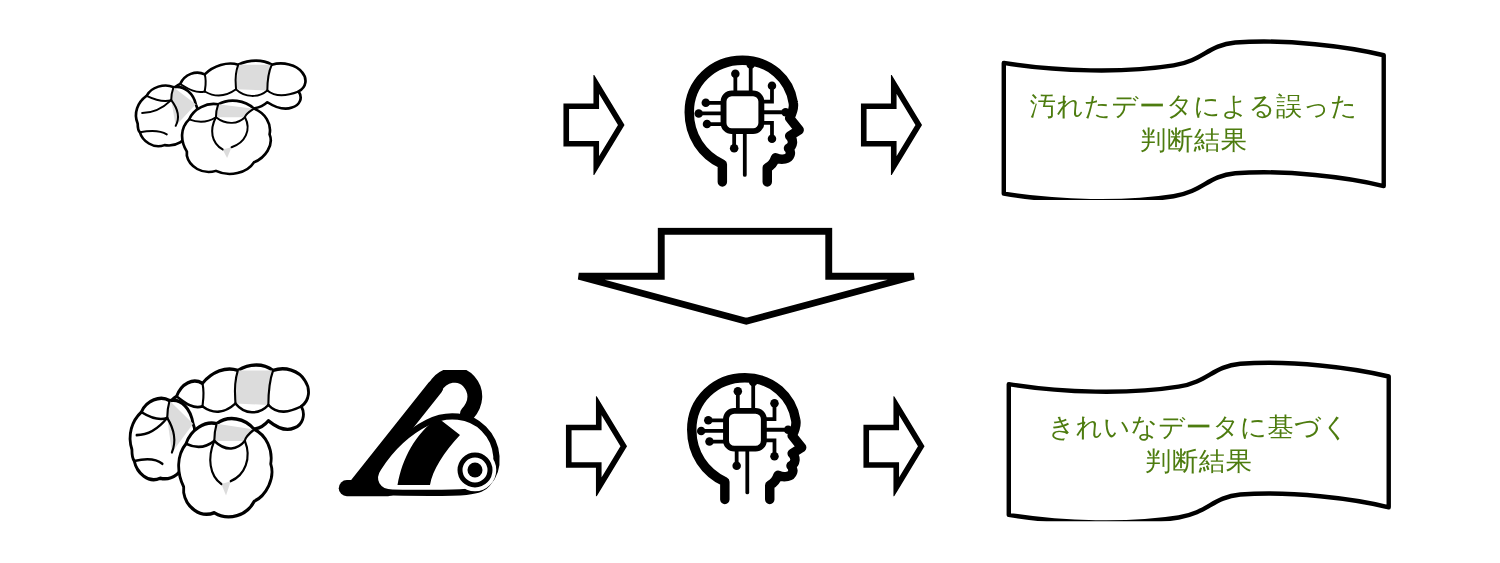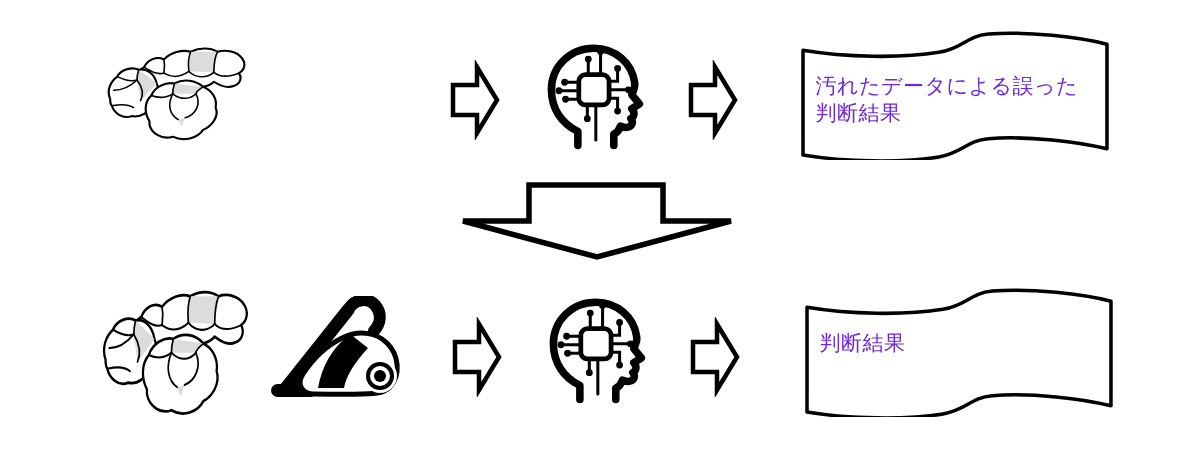--- a/index.html
+++ b/index.html
@@ -3,22 +3,22 @@
 <meta charset="utf-8">
 <style>
   html,body{margin:0;padding:0;background:#fff;}
   .canvas{
     position:relative;width:1200px;height:450px;background:#ffffff;overflow:hidden;
     font-family:"Liberation Sans",sans-serif;
   }
   .abs{position:absolute;}
   .icon-svg{display:block;width:100%;height:100%;}
   .banner-text{
-    position:absolute;left:5%;right:5%;top:42px;
-    font-size:21px;line-height:27px;color:#6d28d9;letter-spacing:0.5px;
+    position:absolute;left:5%;right:5%;top:42px;text-align:center;
+    font-size:21px;line-height:27px;color:#4d7c0f;letter-spacing:0.5px;
   }
   .banner-wrap{pointer-events:none;}
 </style>
 </head>
 <body>
 
 <svg width="0" height="0" style="position:absolute" aria-hidden="true">
   <defs>
 
     <g id="sym-arrow-right">
@@ -181,17 +181,18 @@
     <svg class="icon-svg" viewBox="0 0 50 80">
         <use href="#sym-arrow-right"></use>
       </svg>
   </div>
 
   <div class="abs banner-wrap" style="left:804px;top:287px;width:310px;height:130px">
     <svg class="icon-svg" viewBox="0 0 308 128" preserveAspectRatio="none">
         <use href="#sym-banner"></use>
       </svg>
     <div class="banner-text">
+      <div>きれいなデータに基づく</div>
       <div>判断結果</div>
     </div>
   </div>
 
 </div>
 
 </body></html>

